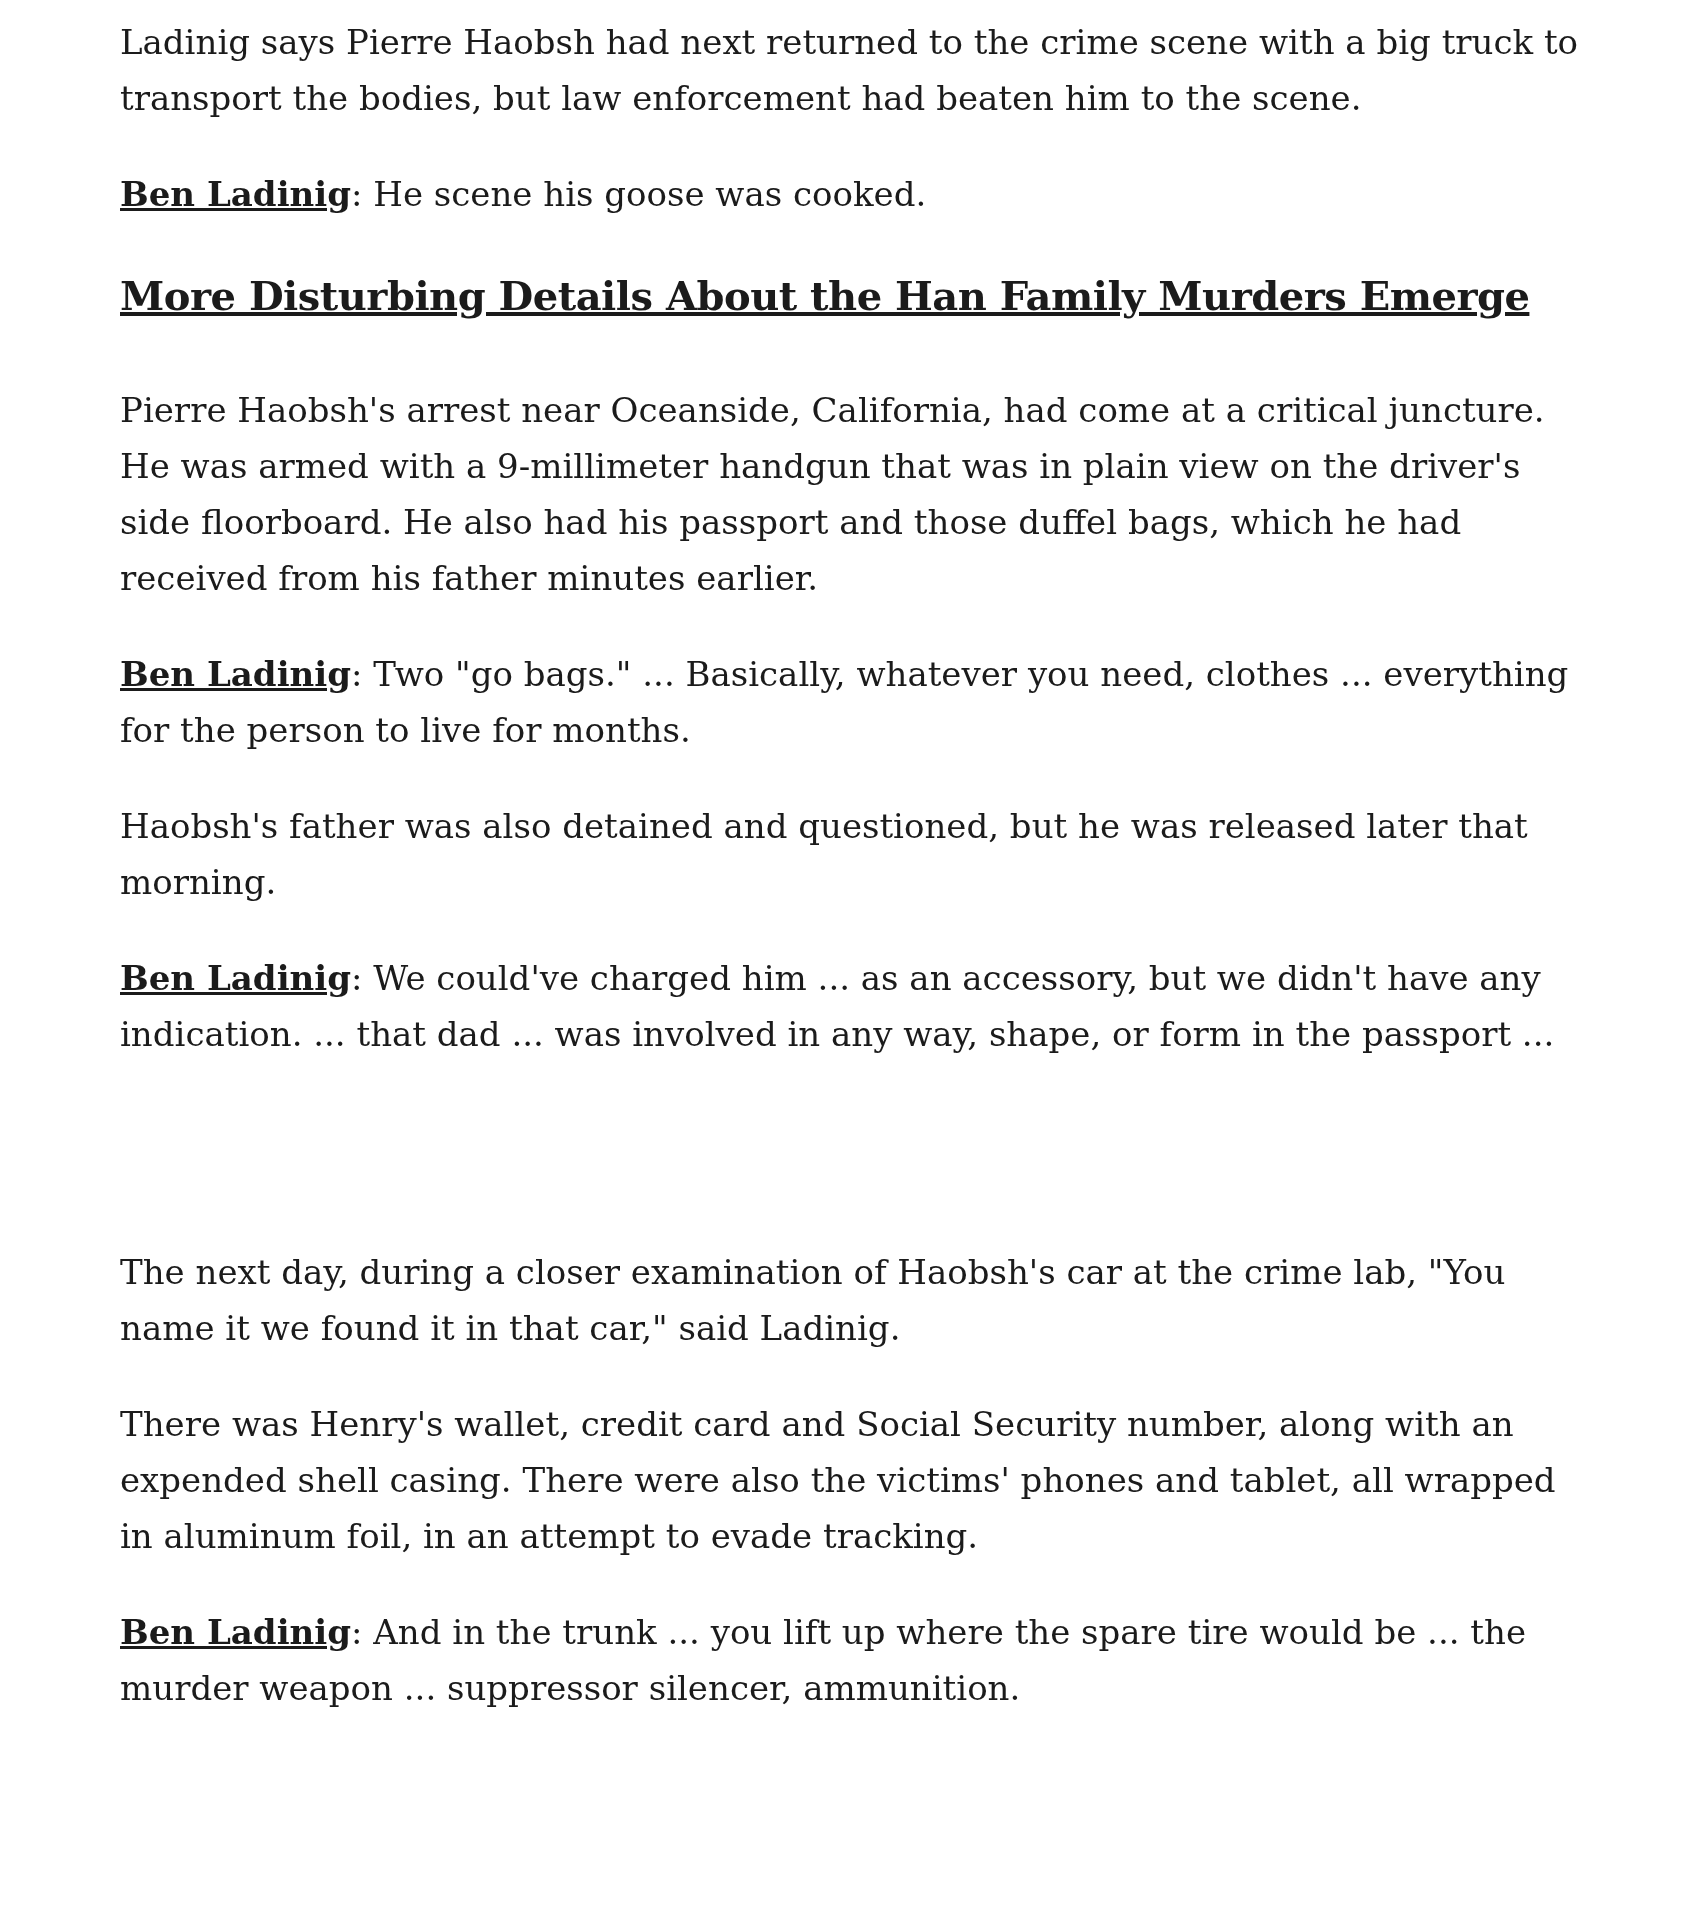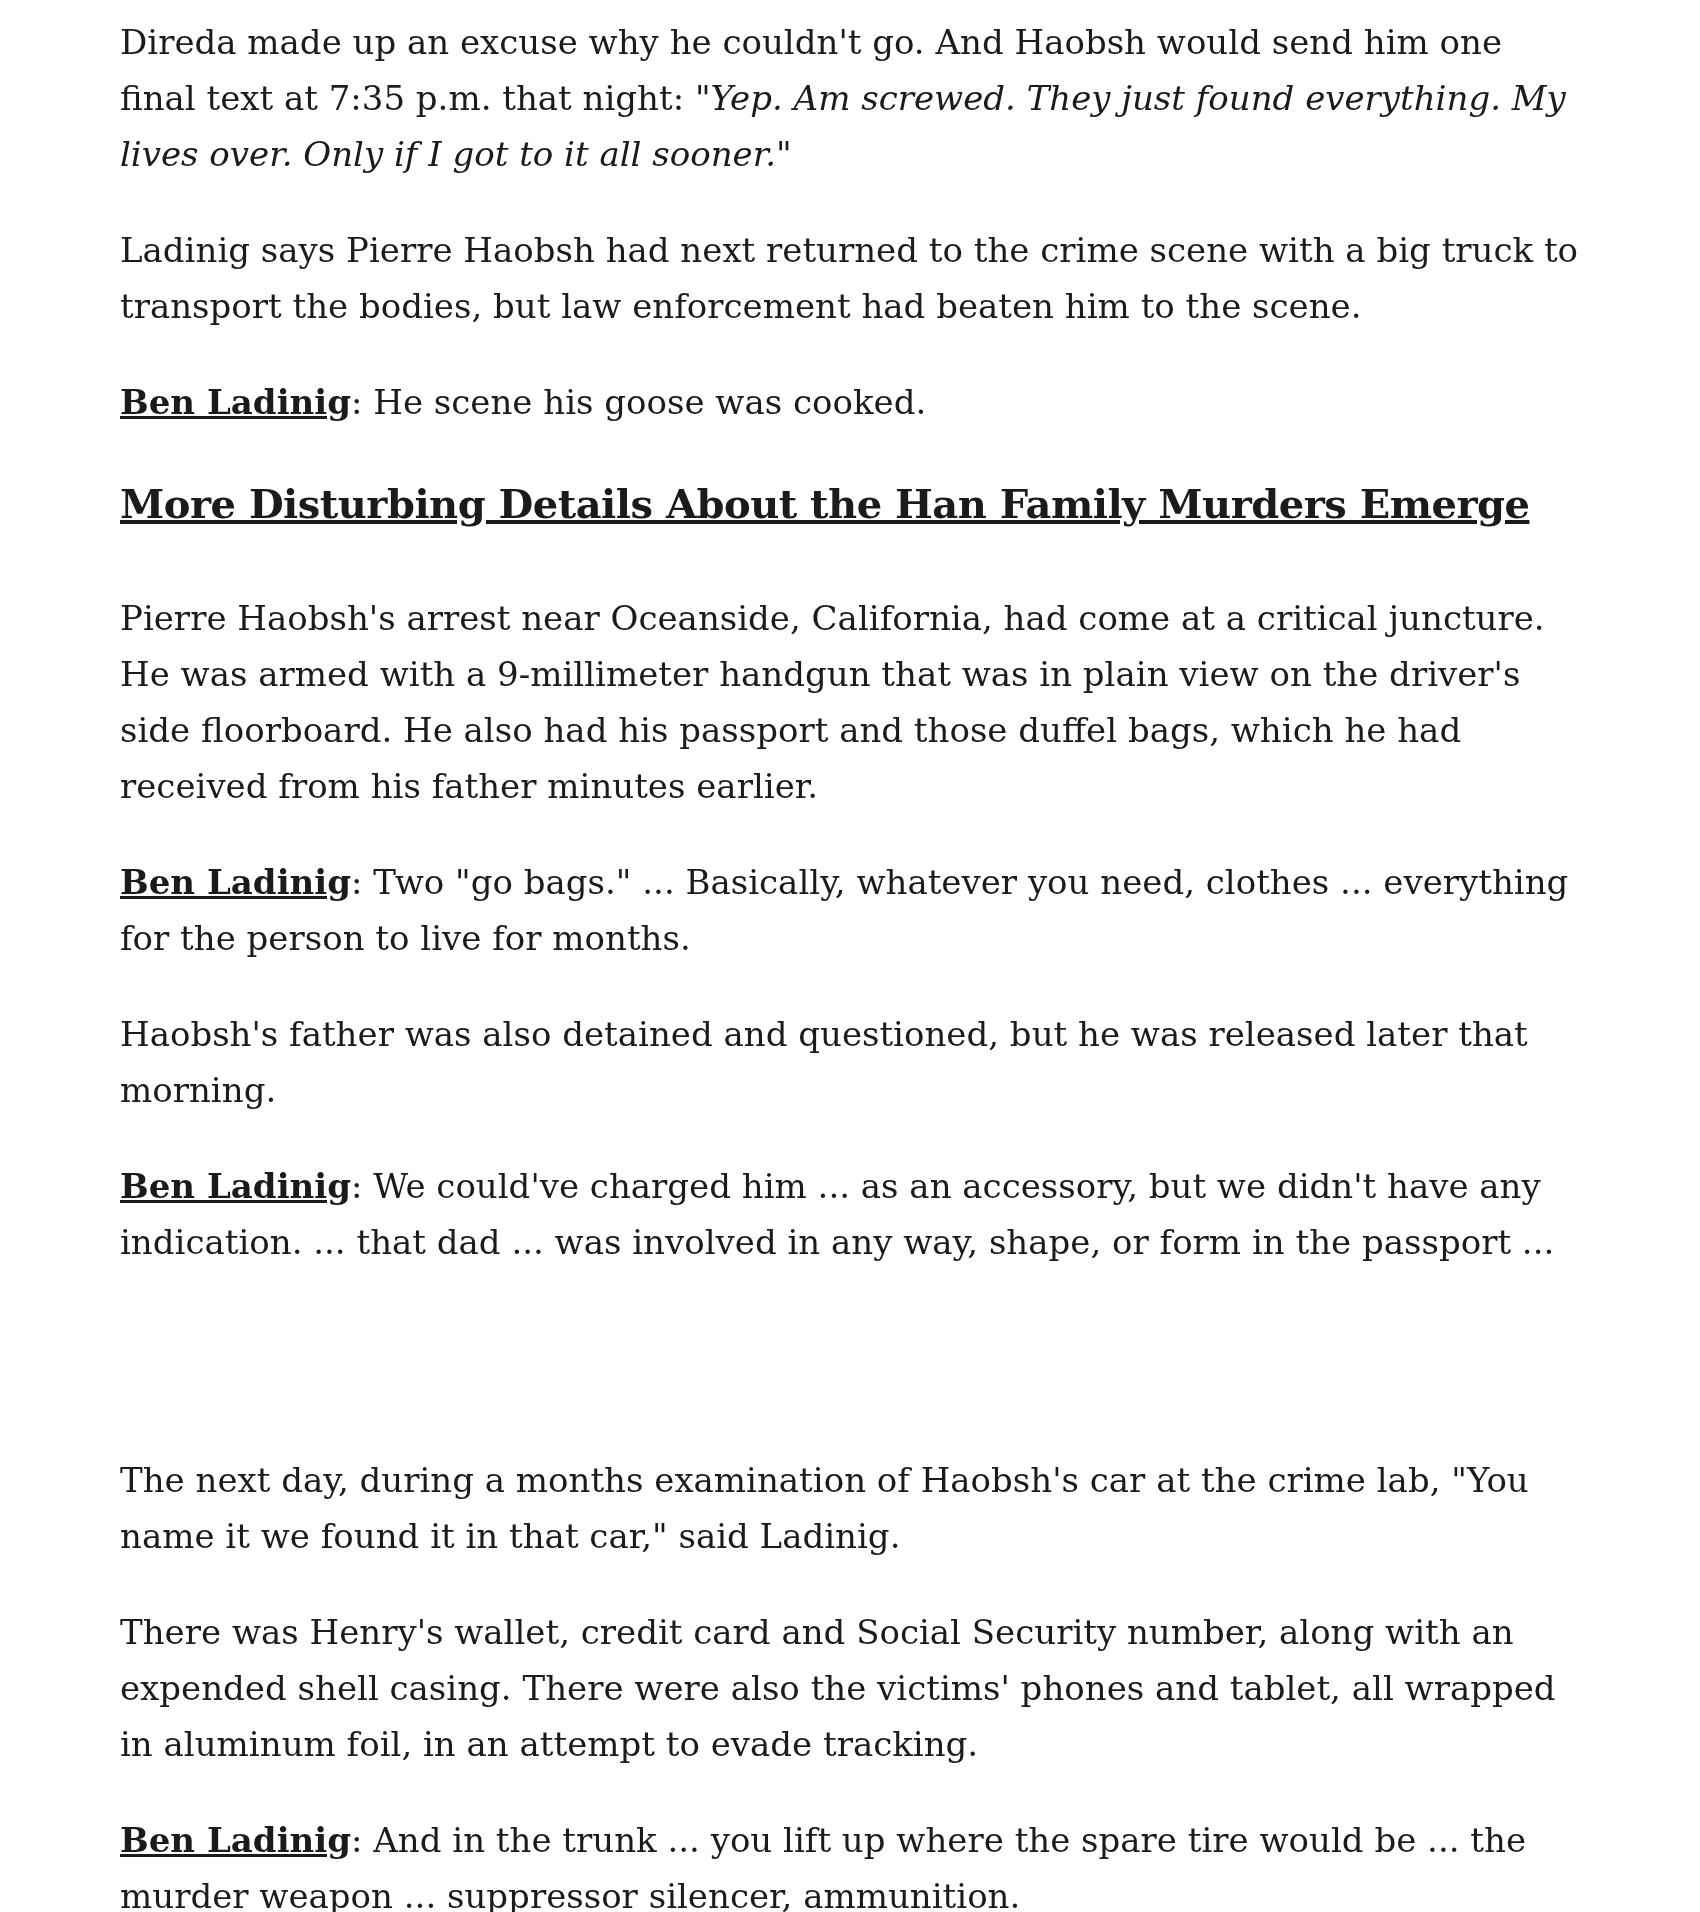--- a/index.html
+++ b/index.html
@@ -32,25 +32,24 @@
     height: 142px;
   }
   .run-n { font-weight: normal; font-style: normal; }
   .run-b { font-weight: bold;   font-style: normal; text-decoration: underline; }
   .run-i { font-weight: normal; font-style: italic; }
 </style>
 </head>
 <body>
 
 <div class="article">
-    <p><span class="run-n">Direda made up an excuse why he couldn't go. And Haobsh would send him one final text at 7:35 p.m. that night: </span><span class="run-i">"Yep. Am screwed. They just found everything. My lives over. Only if I got to it all sooner."</span></p>
     <p><span class="run-n">Ladinig says Pierre Haobsh had next returned to the crime scene with a big truck to transport the bodies, but law enforcement had beaten him to the scene.</span></p>
     <p><span class="run-b">Ben Ladinig</span><span class="run-n">: He scene his goose was cooked.</span></p>
     <h2><span class="run-b">More Disturbing Details About the Han Family Murders Emerge</span></h2>
     <p><span class="run-n">Pierre Haobsh's arrest near Oceanside, California, had come at a critical juncture. He was armed with a 9-millimeter handgun that was in plain view on the driver's side floorboard. He also had his passport and those duffel bags, which he had received from his father minutes earlier.</span></p>
     <p><span class="run-b">Ben Ladinig</span><span class="run-n">: Two "go bags." ... Basically, whatever you need, clothes ... everything for the person to live for months.</span></p>
     <p><span class="run-n">Haobsh's father was also detained and questioned, but he was released later that morning.</span></p>
     <p><span class="run-b">Ben Ladinig</span><span class="run-n">: We could've charged him ... as an accessory, but we didn't have any indication. ... that dad ... was involved in any way, shape, or form in the passport ...</span></p>
     <div class="gap"></div>
-    <p><span class="run-n">The next day, during a months examination of Haobsh's car at the crime lab, "You name it we found it in that car," said Ladinig.</span></p>
+    <p><span class="run-n">The next day, during a closer examination of Haobsh's car at the crime lab, "You name it we found it in that car," said Ladinig.</span></p>
     <p><span class="run-n">There was Henry's wallet, credit card and Social Security number, along with an expended shell casing. There were also the victims' phones and tablet, all wrapped in aluminum foil, in an attempt to evade tracking.</span></p>
     <p><span class="run-b">Ben Ladinig</span><span class="run-n">: And in the trunk ... you lift up where the spare tire would be ... the murder weapon ... suppressor silencer, ammunition.</span></p>
   </div>
 
 </body></html>

